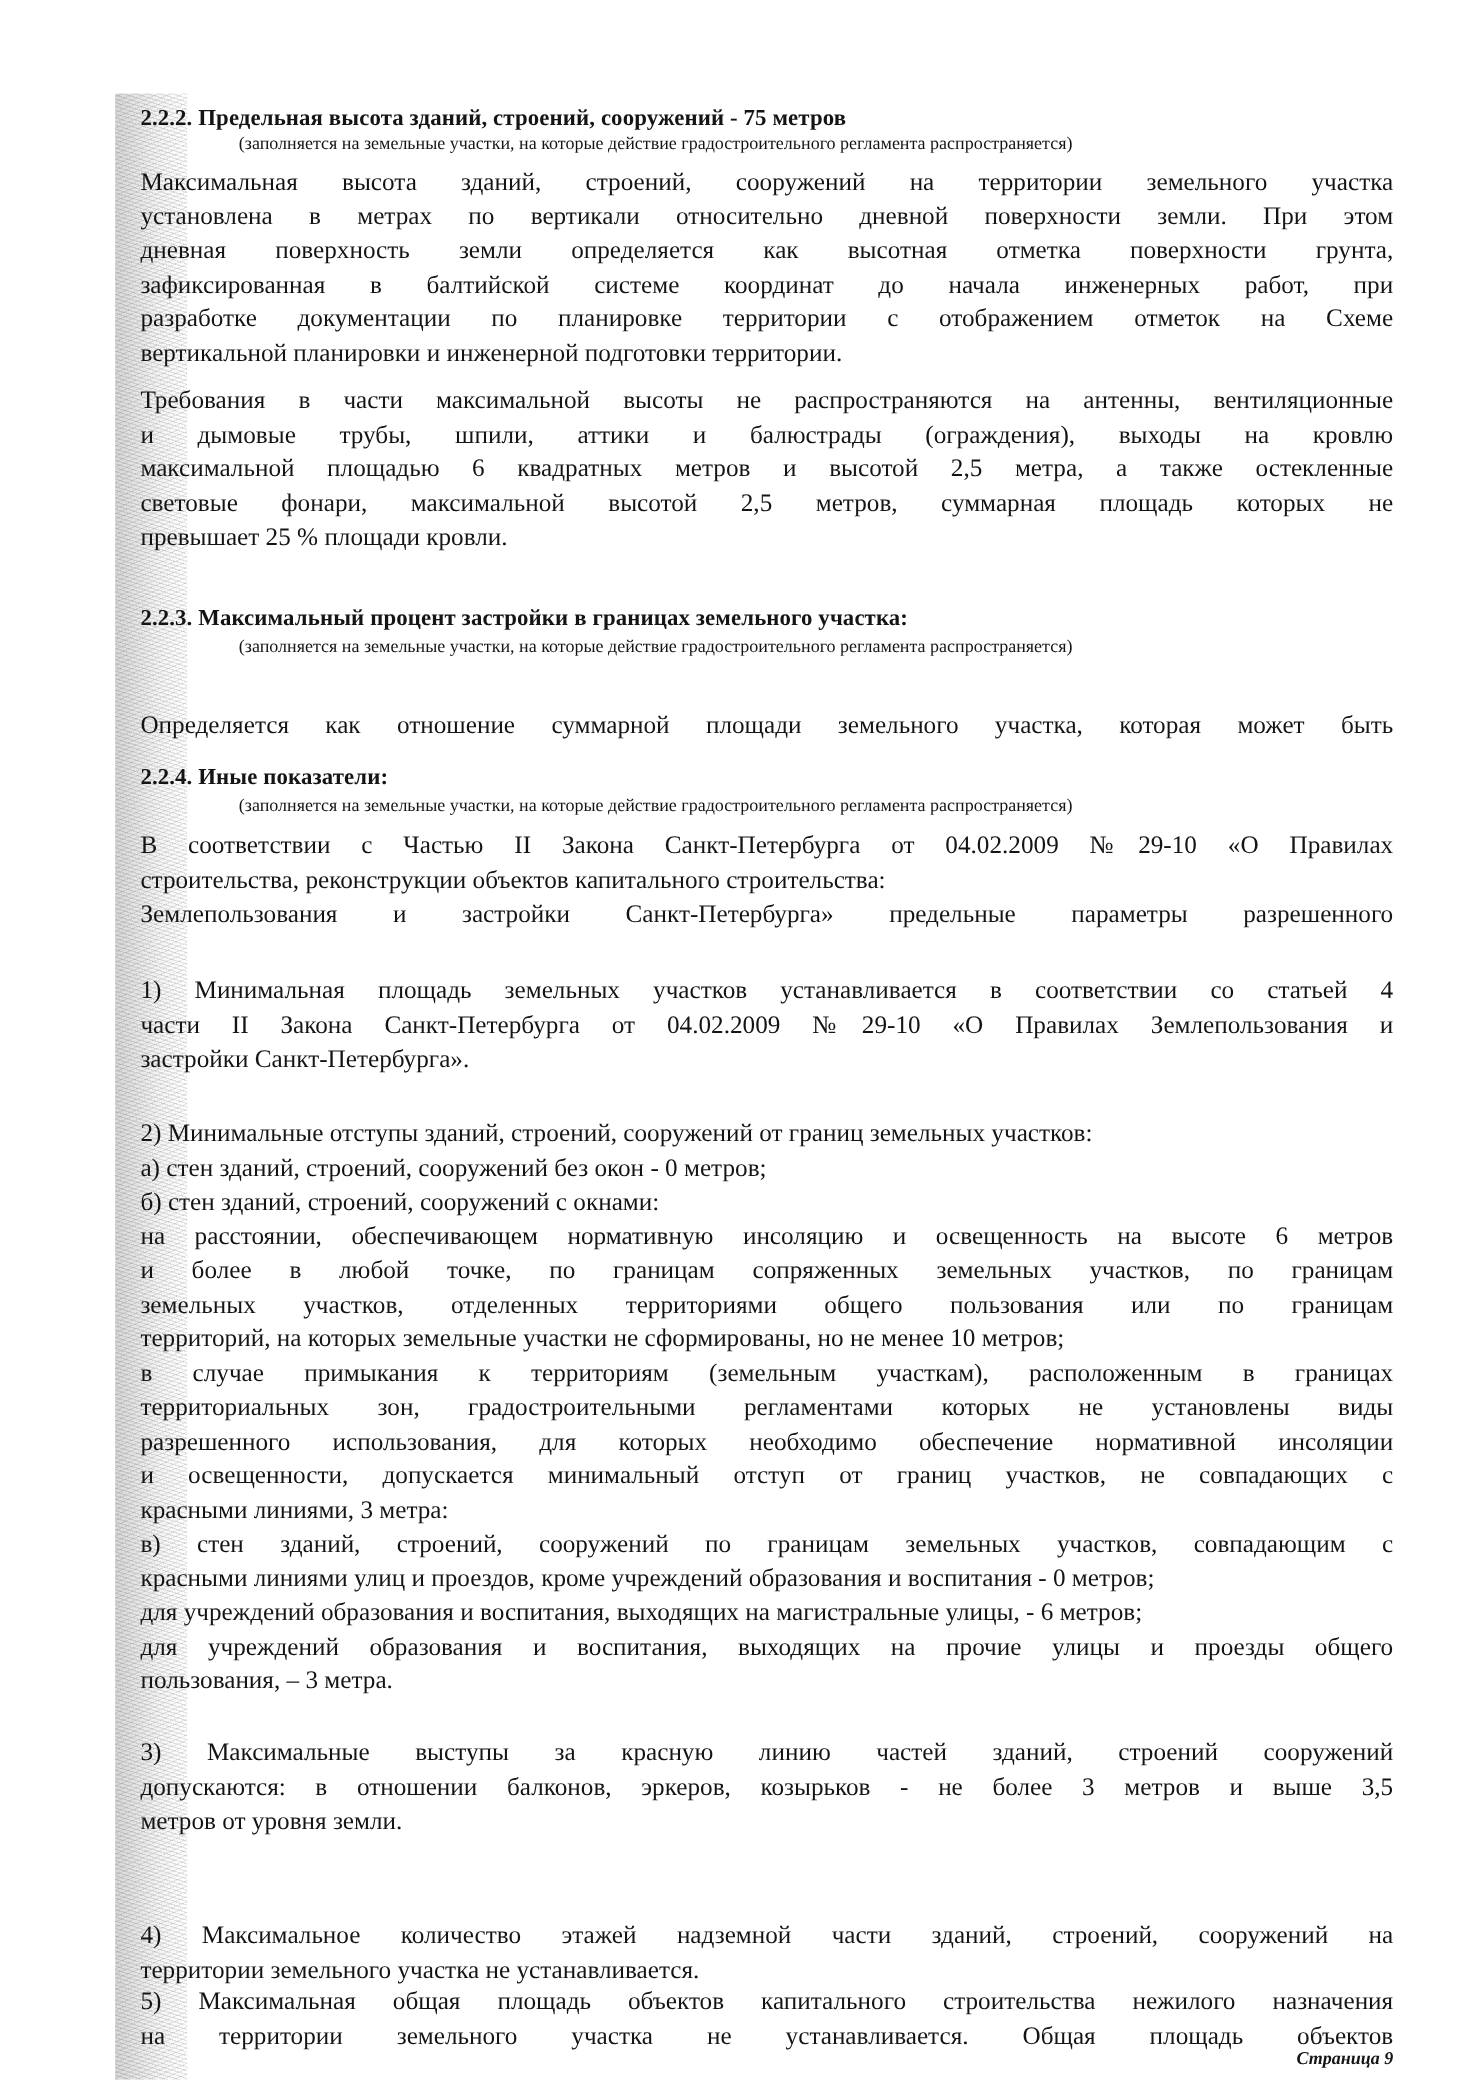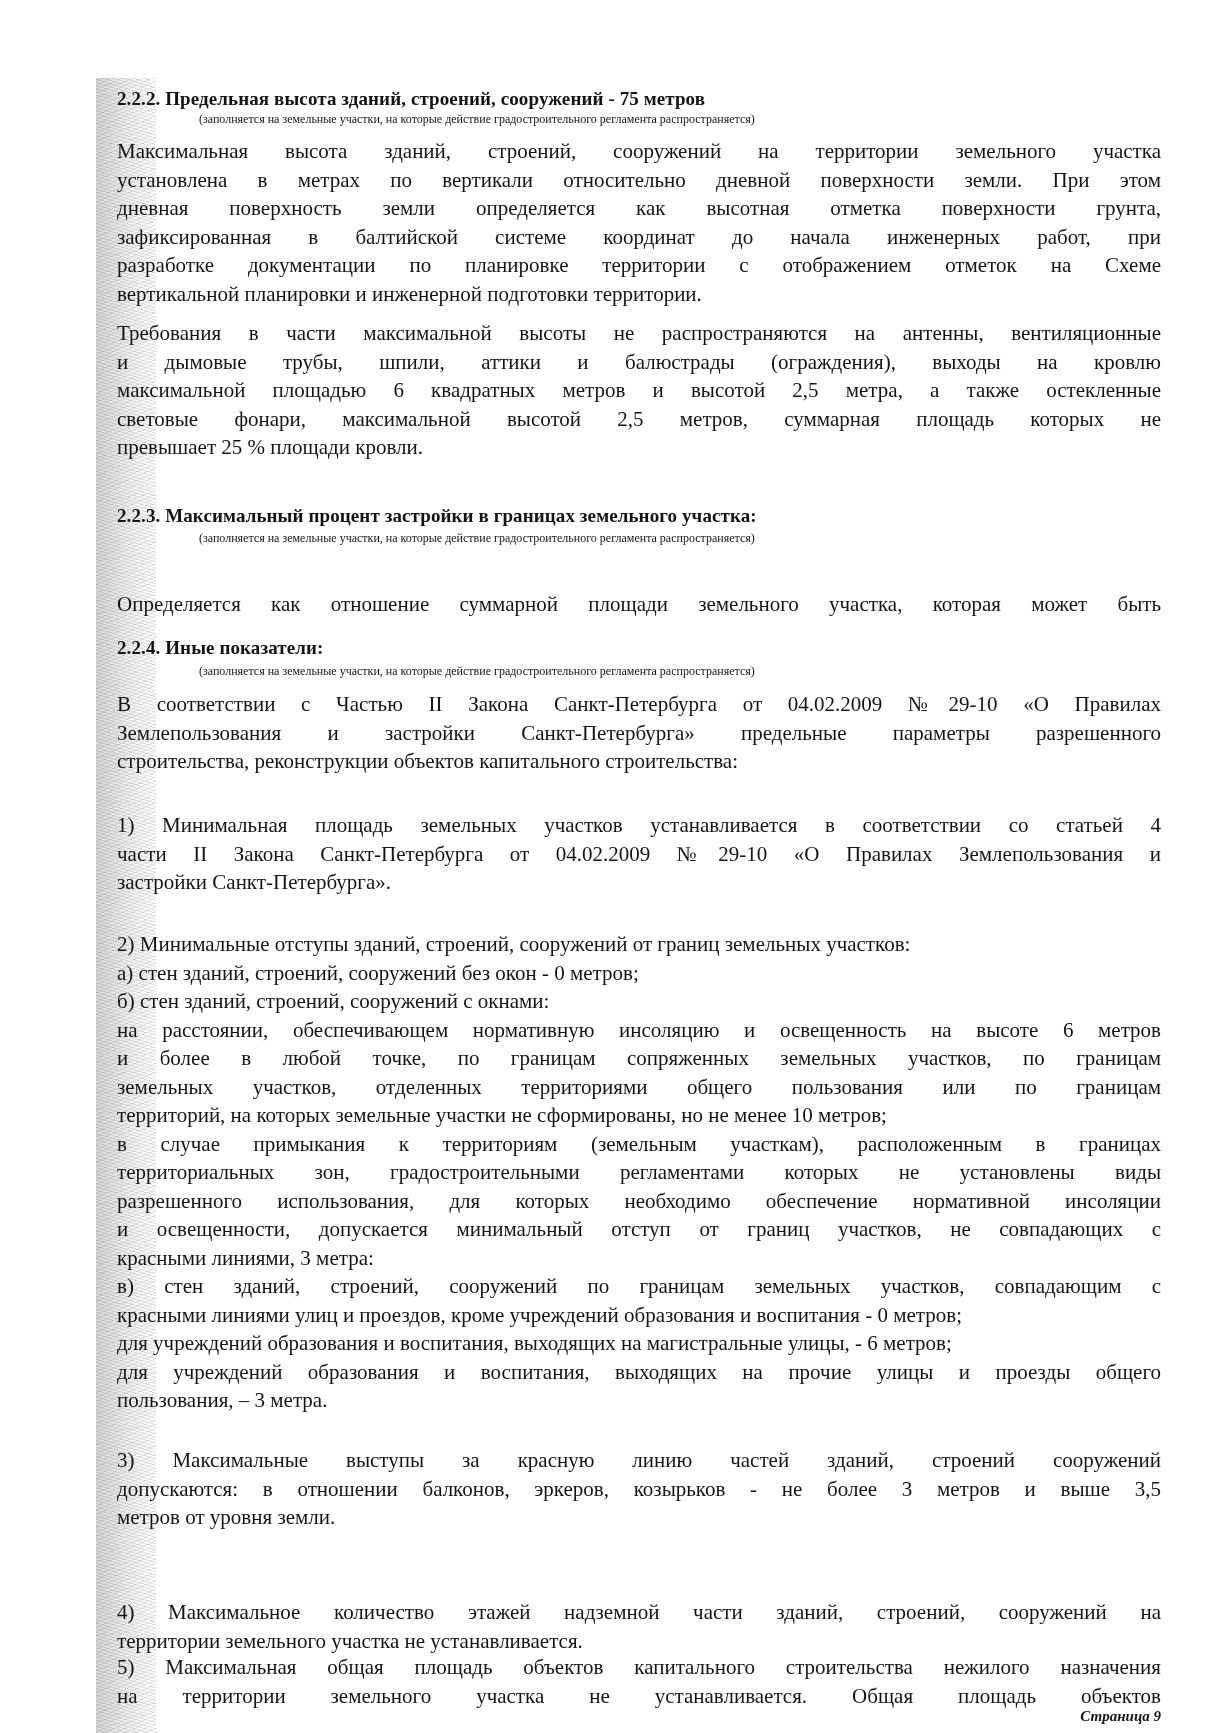--- a/index.html
+++ b/index.html
@@ -18,21 +18,21 @@
     pointer-events: none;
   }
   .content {
     position: absolute; left: 117px; top: 0; width: 1044px;
   }
   .heading {
     position: absolute; left: 0; font-weight: bold; font-size: 19px;
     letter-spacing: 0.1px; white-space: nowrap;
   }
   .note {
-    position: absolute; left: 82px; font-size: 12px; white-space: nowrap; text-align: center;
+    position: absolute; left: 82px; font-size: 15px; white-space: nowrap; text-align: center;
   }
   .para {
     position: absolute; left: 0; width: 1044px; font-size: 21px;
     line-height: 28.5px; text-align: justify; text-align-last: left;
   }
   .line { display: block; text-align: justify; text-align-last: justify; height: 28.5px; white-space: nowrap; overflow: visible; }
   .line.last { text-align-last: left; }
   .footer {
     position: absolute; right: 70px; top: 1708px; font-size: 15px;
     font-style: italic; font-weight: bold; margin-left: 42px;
@@ -71,22 +71,22 @@
 
     <div class="para" style="top:558px;margin-top:32px;">
       <span class="line">Определяется как отношение суммарной площади земельного участка, которая может быть</span>
     </div>
 
     <div class="heading" style="top:637px;text-align:center;">2.2.4. Иные показатели:</div>
     <div class="note" style="top:664px;">(заполняется на земельные участки, на которые действие градостроительного регламента распространяется)</div>
 
     <div class="para" style="top:690px;">
       <span class="line">В соответствии с Частью II Закона Санкт-Петербурга от 04.02.2009 №29-10 «О Правилах</span>
+      <span class="line last">строительства, реконструкции объектов капитального строительства:</span>
       <span class="line">Землепользования и застройки Санкт-Петербурга» предельные параметры разрешенного</span>
-      <span class="line last">строительства, реконструкции объектов капитального строительства:</span>
     </div>
 
     <div class="para" style="top:811px;">
       <span class="line">1) Минимальная площадь земельных участков устанавливается в соответствии со статьей 4</span>
       <span class="line">части II Закона Санкт-Петербурга от 04.02.2009 №29-10 «О Правилах Землепользования и</span>
       <span class="line last">застройки Санкт-Петербурга».</span>
     </div>
 
     <div class="para" style="top:930px;">
       <span class="line last">2) Минимальные отступы зданий, строений, сооружений от границ земельных участков:</span>

